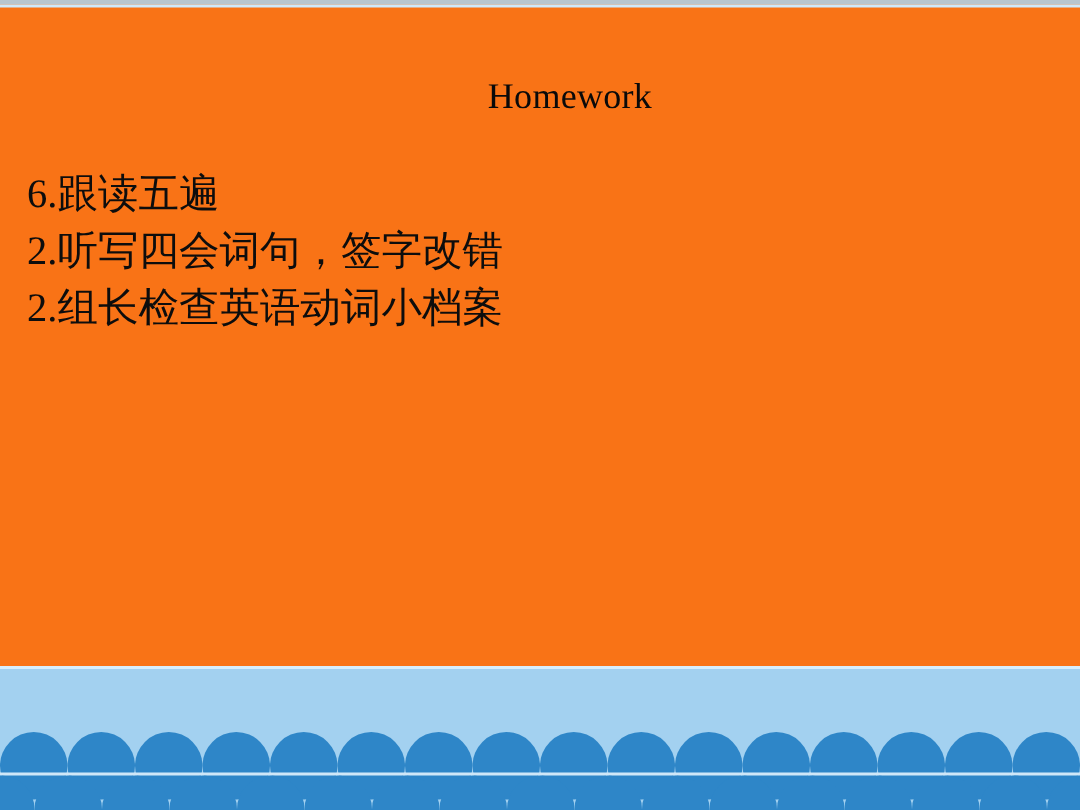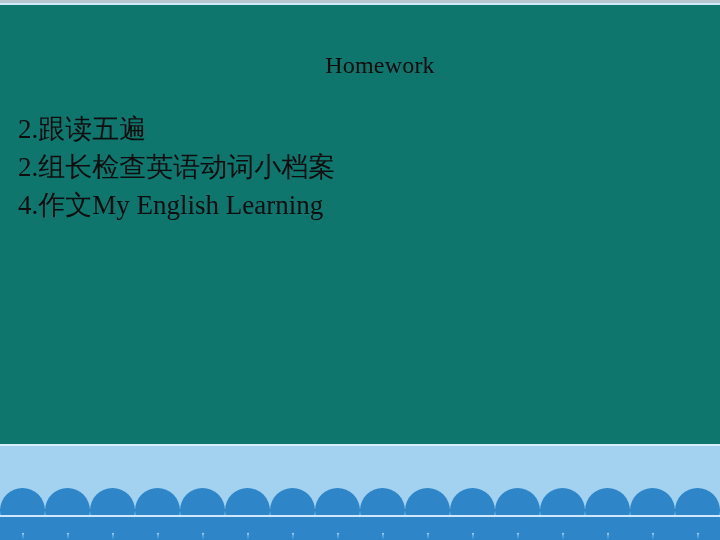--- a/index.html
+++ b/index.html
@@ -10,21 +10,21 @@
     width: 720px;
     height: 540px;
     overflow: hidden;
     font-family: "Liberation Serif", "DejaVu Serif", serif;
   }
 
   #slide {
     position: relative;
     width: 720px;
     height: 540px;
-    background: #0f766e;
+    background: #f97316;
     overflow: hidden;
   }
 
   
   #top-edge {
     position: absolute;
     top: 0; left: 0;
     width: 720px;
     height: 3px;
     background: #b8c6cf;
@@ -123,23 +123,23 @@
 <body>
 
 <div id="slide">
 
   <div id="top-edge"></div>
   <div id="top-edge-inner"></div>
 
   <div id="title">Homework</div>
 
   <div id="body-list">
-    <div class="body-line">2.跟读五遍</div>
+    <div class="body-line">6.跟读五遍</div>
+    <div class="body-line">2.听写四会词句，签字改错</div>
     <div class="body-line">2.组长检查英语动词小档案</div>
-    <div class="body-line">4.作文My English Learning</div>
   </div>
 
   <div id="bottom-decor">
     <div id="decor-divider"></div>
     <div id="decor-band"></div>
     <div class="scallop-row" id="scallop-row-back">
         <div class="scallop" style="left: 0px; background: rgb(46, 134, 200);"></div>
         <div class="scallop" style="left: 45px; background: rgb(46, 134, 200);"></div>
         <div class="scallop" style="left: 90px; background: rgb(46, 134, 200);"></div>
         <div class="scallop" style="left: 135px; background: rgb(46, 134, 200);"></div>

